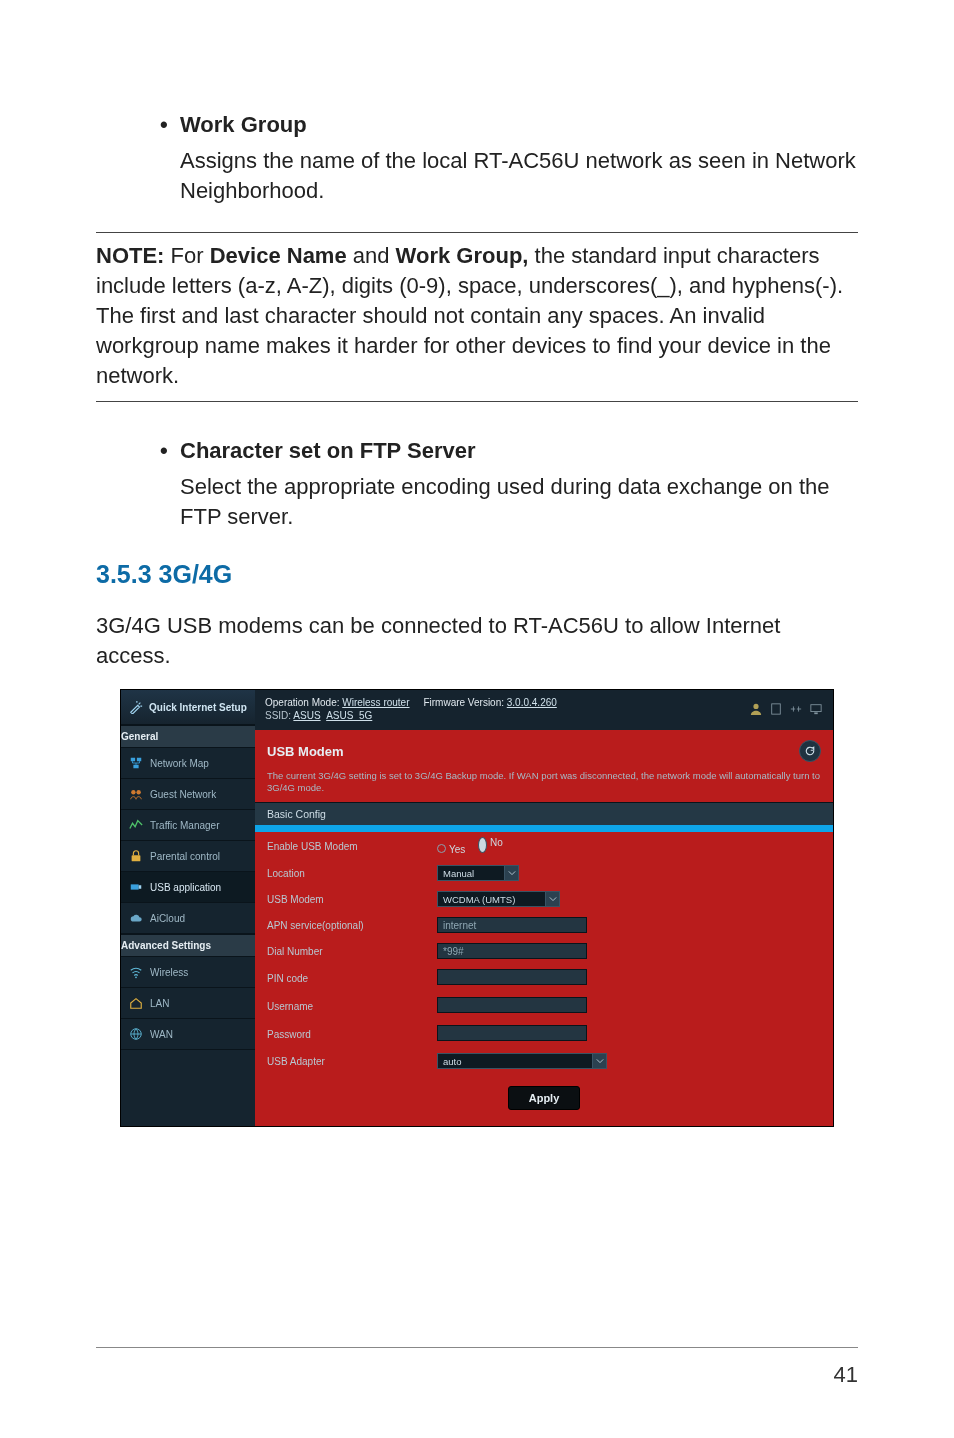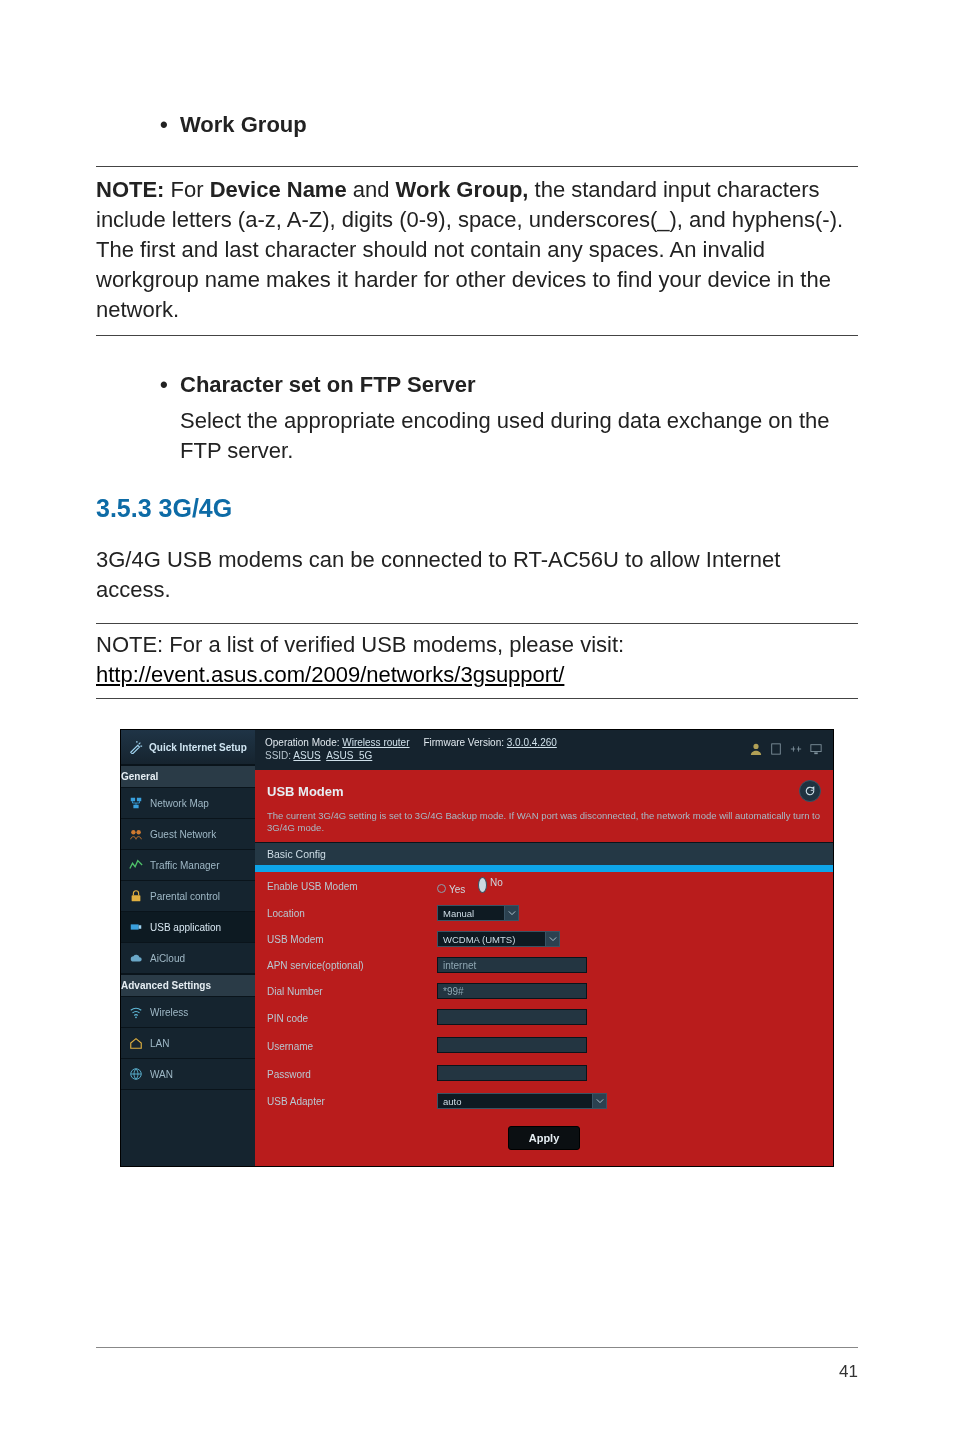--- a/index.html
+++ b/index.html
@@ -109,55 +109,52 @@
   .sel { display:inline-flex; align-items:center; background:#0e1a22; border:1px solid #3a5364; height:16px; }
   .sel-text { padding: 0 30px 0 5px; font-size:9.5px; color:#cfdde6; }
   .sel-caret { width:14px; height:14px; background:#2b4150; display:flex; align-items:center; justify-content:center; border-left:1px solid #3a5364; }
   .sel-caret svg { width:8px; height:8px; }
 
   .txt { display:inline-block; width:150px; height:16px; background:#233541; border:1px solid #0a141b; color:#8fa7b3; font-size:10px; padding:0 5px; line-height:16px; }
 
   .apply-row { text-align:center; padding: 12px 0 16px 0; }
   .apply-btn { display:inline-block; background:#0b0f12; color:#e6eef3; font-weight:700; font-size:11px; padding:5px 20px; border:1px solid #000; border-radius:3px; cursor:pointer; }
 
-  .page-number { position:absolute; bottom:56px; right:96px; font-size:17px; color:#333; }
+  .page-number { position:absolute; bottom:50px; right:96px; font-size:22px; color:#333; }
   .footer-line { position:absolute; bottom:90px; left:96px; right:96px; border-top:1px solid #888; }
 </style>
 </head>
 <body>
 
 <div class="page">
 
   <div class="indent-block">
     <div class="bullet-row">
       <div class="bullet-dot">•</div>
       <div class="bullet-title">Work Group</div>
     </div>
+    <div class="bullet-body">Assigns the name of the local RT-AC56U network as seen in Network Neighborhood.</div>
   </div>
 
   <div class="note-box">
     <span class="strong">NOTE:</span><span> For </span><span class="strong">Device Name</span><span> and </span><span class="strong">Work Group,</span><span> the standard input characters include letters (a-z, A-Z), digits (0-9), space, underscores(_), and hyphens(-). The first and last character should not contain any spaces. An invalid workgroup name makes it harder for other devices to find your device in the network.</span>
   </div>
 
   <div class="indent-block">
     <div class="bullet-row">
       <div class="bullet-dot">•</div>
       <div class="bullet-title">Character set on FTP Server</div>
     </div>
     <div class="bullet-body">Select the appropriate encoding used during data exchange on the FTP server.</div>
   </div>
 
   <div class="section-heading">3.5.3 3G/4G</div>
 
   <div class="body-text">3G/4G USB modems can be connected to RT-AC56U to allow Internet access.</div>
 
-  <div class="sub-note">
-    <span>NOTE:  For a list of verified USB modems, please visit:</span><br>
-    <a href="#">http://event.asus.com/2009/networks/3gsupport/</a>
-  </div>
 
   <div class="router-ui">
     <div class="router-row">
 
       <div class="router-sidebar">
         <div class="qis-box">
           <svg class="qis-icon" viewBox="0 0 16 16">
               <path d="M2 14 L10 6 L12 8 L4 16 Z M11 5 L13 3 M9 3 L9 1 M13 7 L15 7" stroke="#9fd3ef" stroke-width="1.3" fill="none"></path>
             </svg>
           <div class="qis-text">Quick Internet Setup</div>

